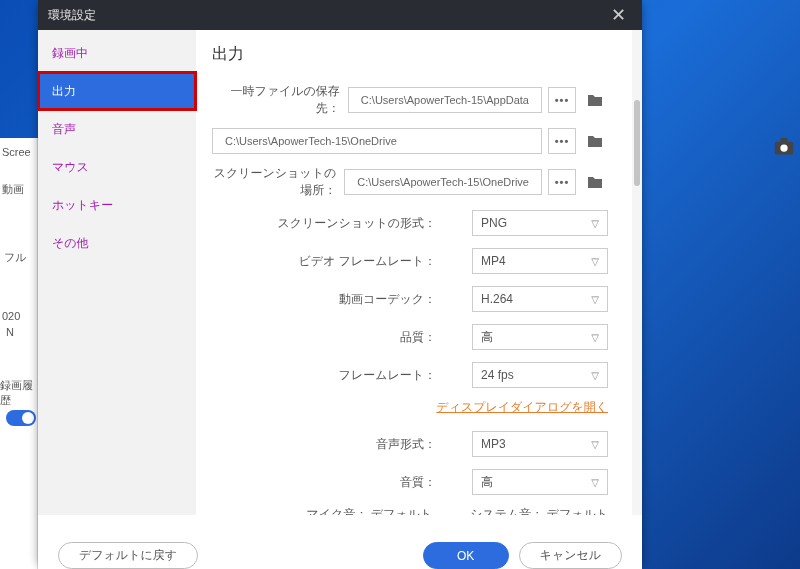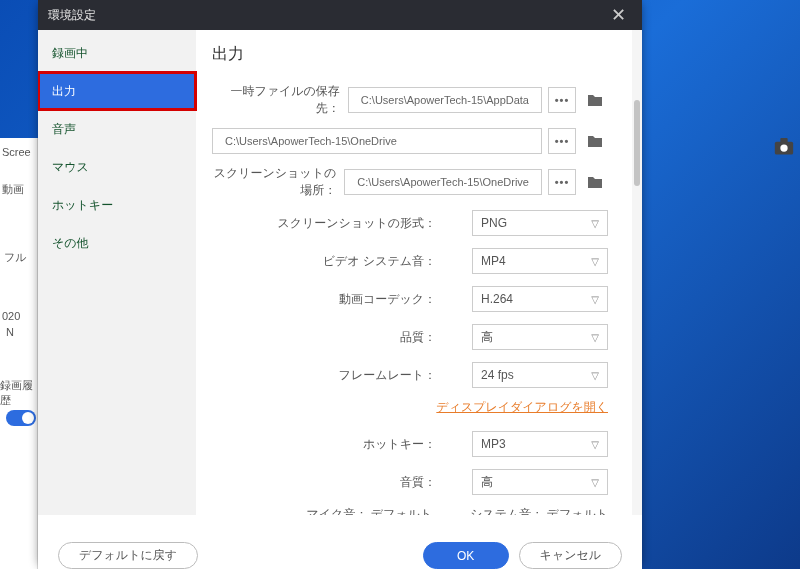--- a/index.html
+++ b/index.html
@@ -65,21 +65,21 @@
       width: 158px;
       background: #f2f2f2;
       display: flex; flex-direction: column;
       padding-top: 4px;
     }
     .side-item {
       height: 38px;
       display: flex; align-items: center;
       padding-left: 14px;
       font-size: 12px;
-      color: #14532d;
+      color: #a21caf;
       cursor: pointer;
     }
     .side-item.active {
       background: #2d6cdf;
       color: #fff;
     }
     .side-item.highlight-box {
       outline: 3px solid #d40000;
       outline-offset: -2px;
     }
@@ -299,21 +299,21 @@
         <div class="row">
           <div class="row-label">スクリーンショットの形式：</div>
           <div class="row-control">
               <div class="select">
                 <span>PNG</span>
                 <span class="chev">▽</span>
               </div>
             </div>
         </div>
         <div class="row">
-          <div class="row-label">ビデオ システム音：</div>
+          <div class="row-label">ビデオ フレームレート：</div>
           <div class="row-control">
               <div class="select">
                 <span>MP4</span>
                 <span class="chev">▽</span>
               </div>
             </div>
         </div>
         <div class="row">
           <div class="row-label">動画コーデック：</div>
           <div class="row-control">
@@ -338,21 +338,21 @@
               <div class="select">
                 <span>24 fps</span>
                 <span class="chev">▽</span>
               </div>
             </div>
         </div>
         <div class="link-right">
           <a>ディスプレイダイアログを開く</a>
         </div>
         <div class="row">
-          <div class="row-label">ホットキー：</div>
+          <div class="row-label">音声形式：</div>
           <div class="row-control">
               <div class="select">
                 <span>MP3</span>
                 <span class="chev">▽</span>
               </div>
             </div>
         </div>
         <div class="row">
           <div class="row-label">音質：</div>
           <div class="row-control">

